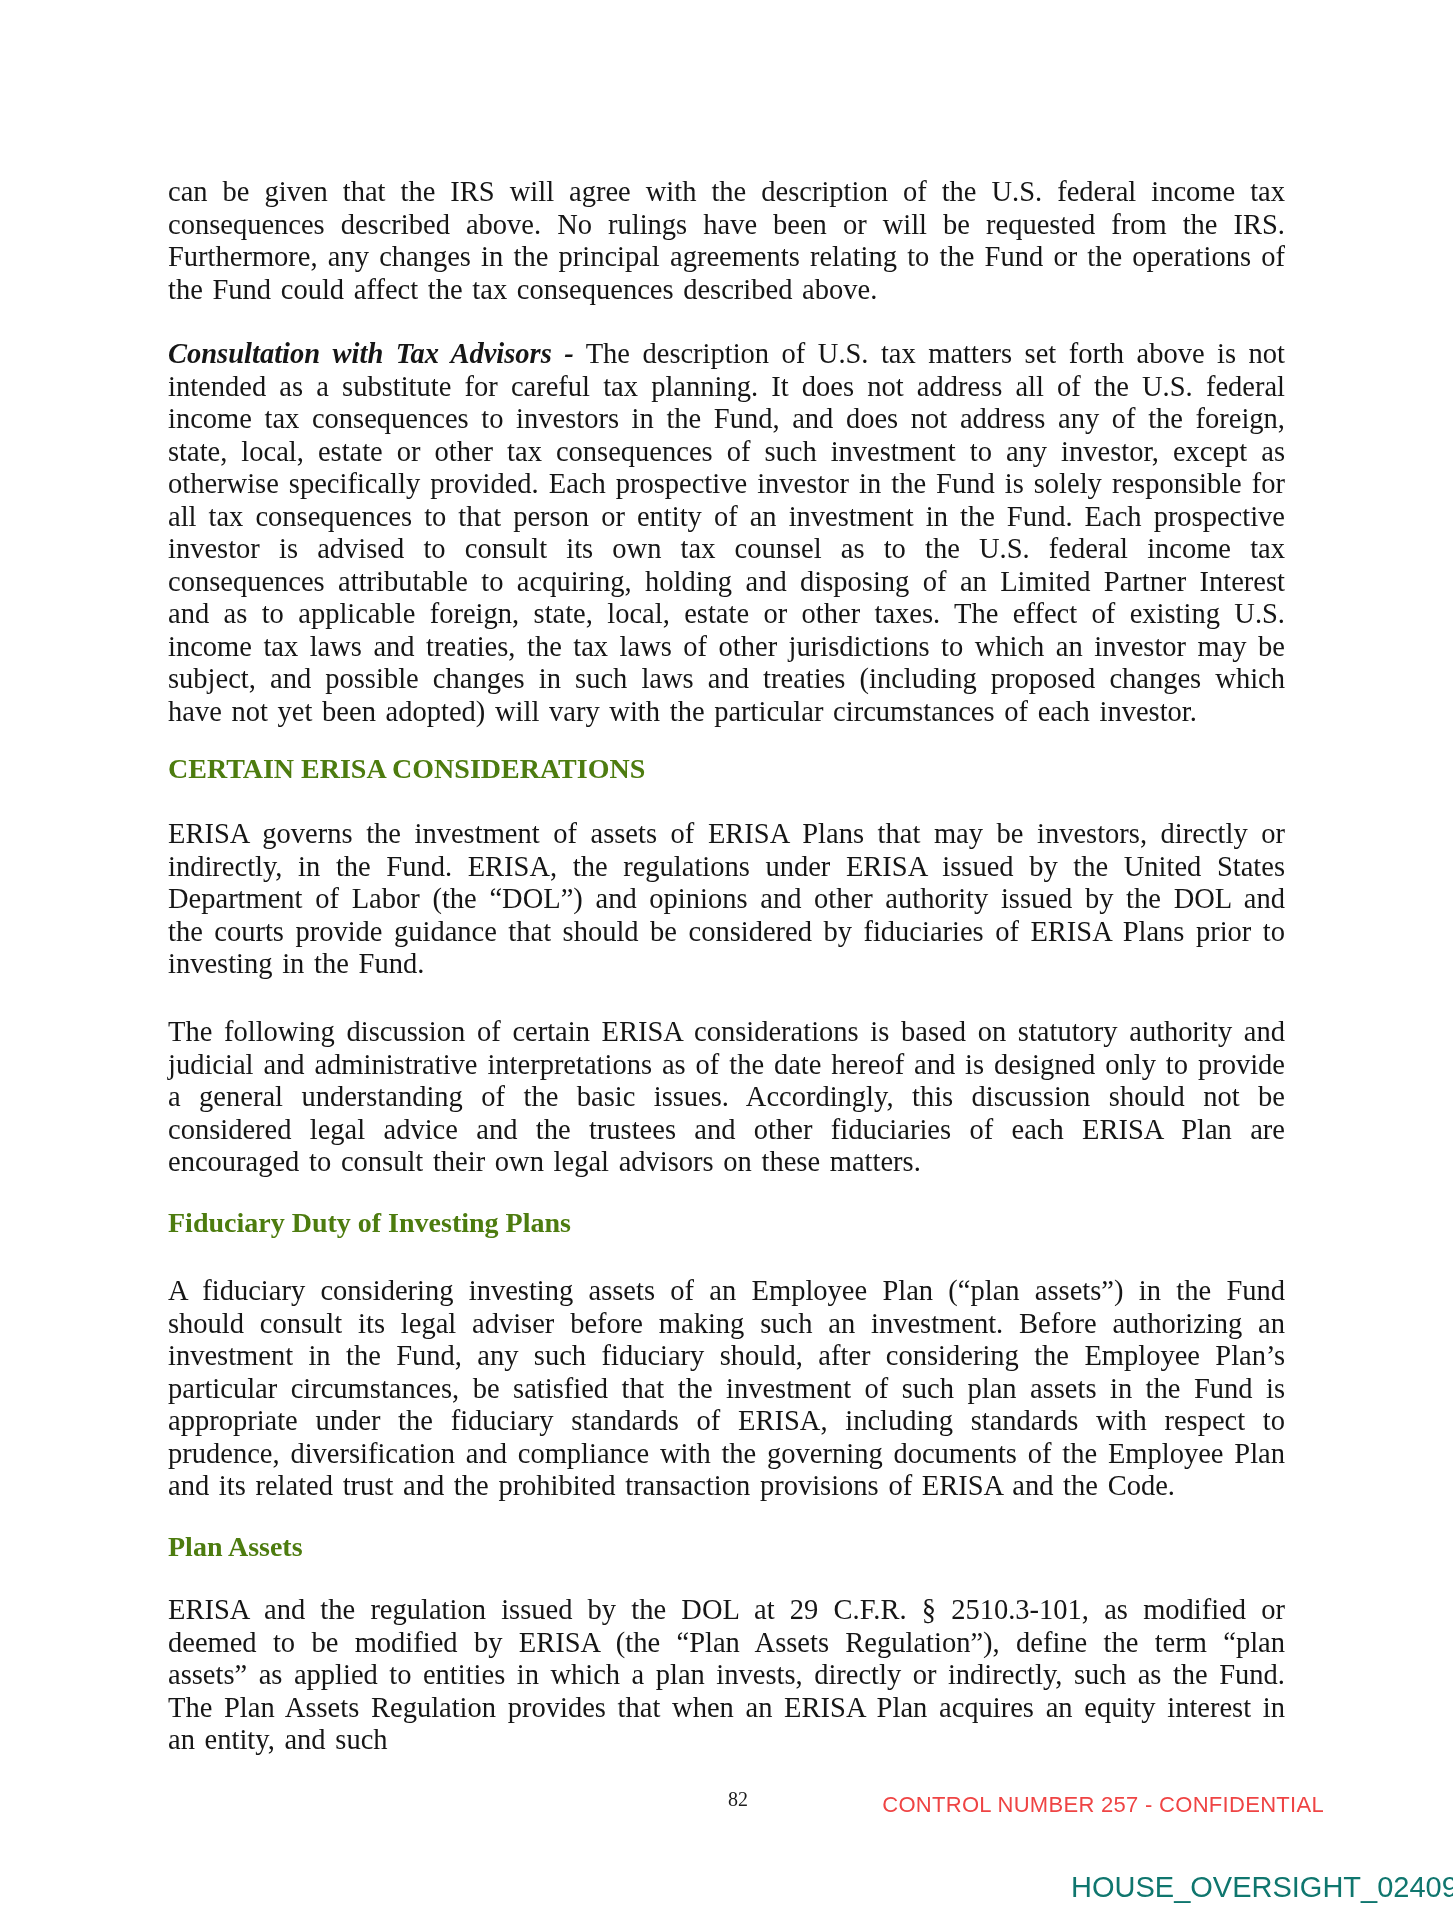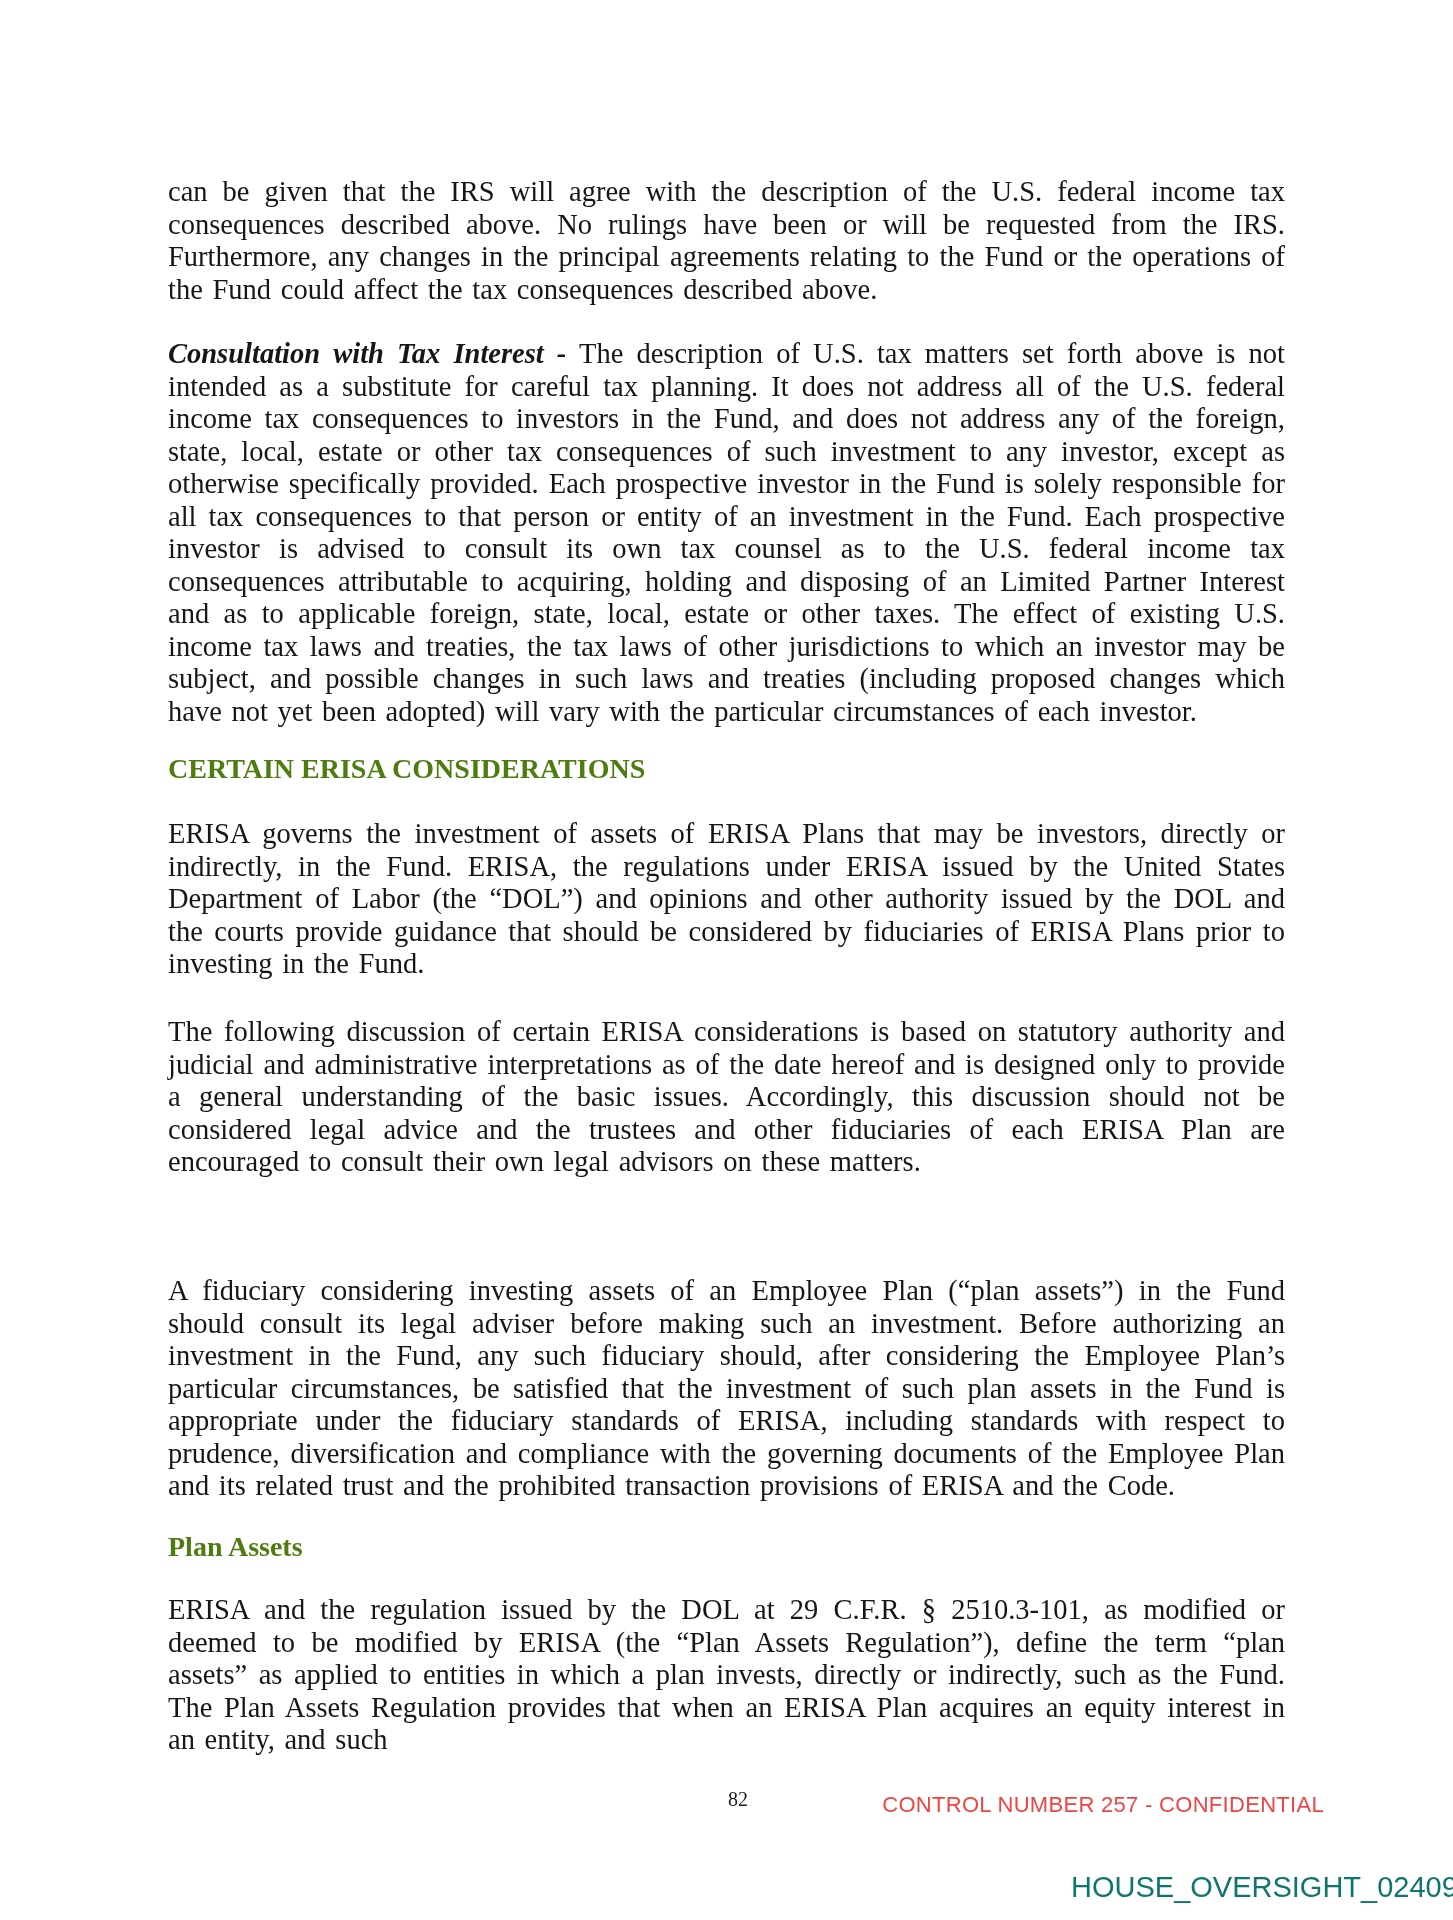--- a/index.html
+++ b/index.html
@@ -75,29 +75,30 @@
     color: #0f766e;
   }
 </style>
 </head>
 <body>
 
 <div class="page">
 
   <p class="body-text pos-p1">can be given that the IRS will agree with the description of the U.S. federal income tax consequences described above. No rulings have been or will be requested from the IRS. Furthermore, any changes in the principal agreements relating to the Fund or the operations of the Fund could affect the tax consequences described above.</p>
 
-  <p class="body-text pos-p2"><span class="lead">Consultation with Tax Interest -</span>
+  <p class="body-text pos-p2"><span class="lead">Consultation with Tax Advisors -</span>
     <span>The description of U.S. tax matters set forth above is not intended as a substitute for careful tax planning. It does not address all of the U.S. federal income tax consequences to investors in the Fund, and does not address any of the foreign, state, local, estate or other tax consequences of such investment to any investor, except as otherwise specifically provided. Each prospective investor in the Fund is solely responsible for all tax consequences to that person or entity of an investment in the Fund. Each prospective investor is advised to consult its own tax counsel as to the U.S. federal income tax consequences attributable to acquiring, holding and disposing of an Limited Partner Interest and as to applicable foreign, state, local, estate or other taxes. The effect of existing U.S. income tax laws and treaties, the tax laws of other jurisdictions to which an investor may be subject, and possible changes in such laws and treaties (including proposed changes which have not yet been adopted) will vary with the particular circumstances of each investor.</span></p>
 
   <h2 class="heading pos-h1">CERTAIN ERISA CONSIDERATIONS</h2>
 
   <p class="body-text pos-p3">ERISA governs the investment of assets of ERISA Plans that may be investors, directly or indirectly, in the Fund. ERISA, the regulations under ERISA issued by the United States Department of Labor (the “DOL”) and opinions and other authority issued by the DOL and the courts provide guidance that should be considered by fiduciaries of ERISA Plans prior to investing in the Fund.</p>
 
   <p class="body-text pos-p4">The following discussion of certain ERISA considerations is based on statutory authority and judicial and administrative interpretations as of the date hereof and is designed only to provide a general understanding of the basic issues. Accordingly, this discussion should not be considered legal advice and the trustees and other fiduciaries of each ERISA Plan are encouraged to consult their own legal advisors on these matters.</p>
 
+  <h3 class="heading pos-h2">Fiduciary Duty of Investing Plans</h3>
 
   <p class="body-text pos-p5">A fiduciary considering investing assets of an Employee Plan (“plan assets”) in the Fund should consult its legal adviser before making such an investment. Before authorizing an investment in the Fund, any such fiduciary should, after considering the Employee Plan’s particular circumstances, be satisfied that the investment of such plan assets in the Fund is appropriate under the fiduciary standards of ERISA, including standards with respect to prudence, diversification and compliance with the governing documents of the Employee Plan and its related trust and the prohibited transaction provisions of ERISA and the Code.</p>
 
   <h3 class="heading pos-h3">Plan Assets</h3>
 
   <p class="body-text pos-p6">ERISA and the regulation issued by the DOL at 29 C.F.R. § 2510.3-101, as modified or deemed to be modified by ERISA (the “Plan Assets Regulation”), define the term “plan assets” as applied to entities in which a plan invests, directly or indirectly, such as the Fund. The Plan Assets Regulation provides that when an ERISA Plan acquires an equity interest in an entity, and such</p>
 
   <div class="page-number">82</div>
 
   <div class="control-number">CONTROL NUMBER 257 - CONFIDENTIAL</div>

